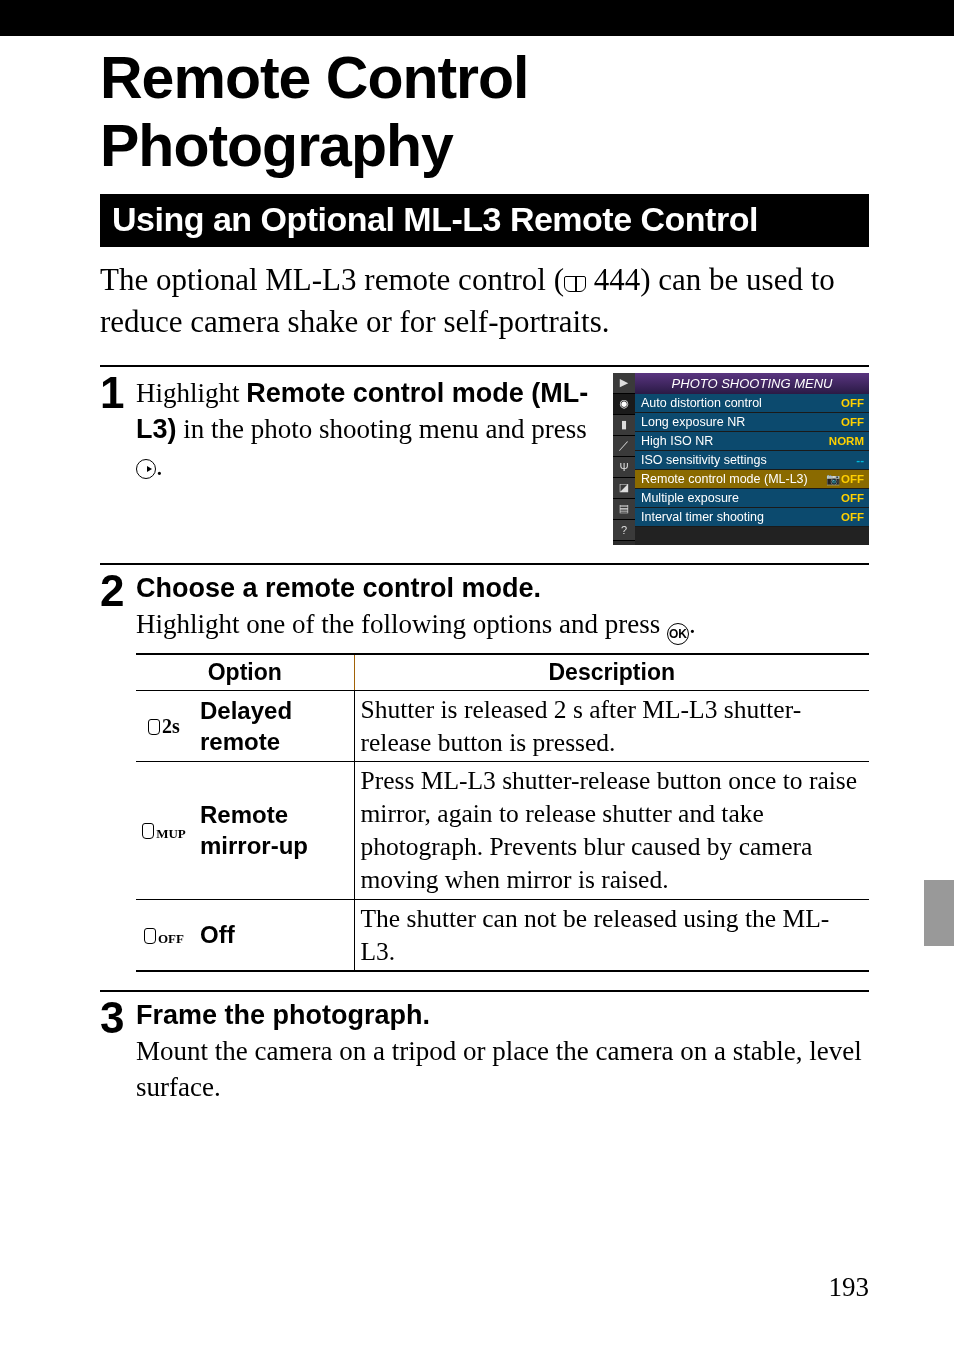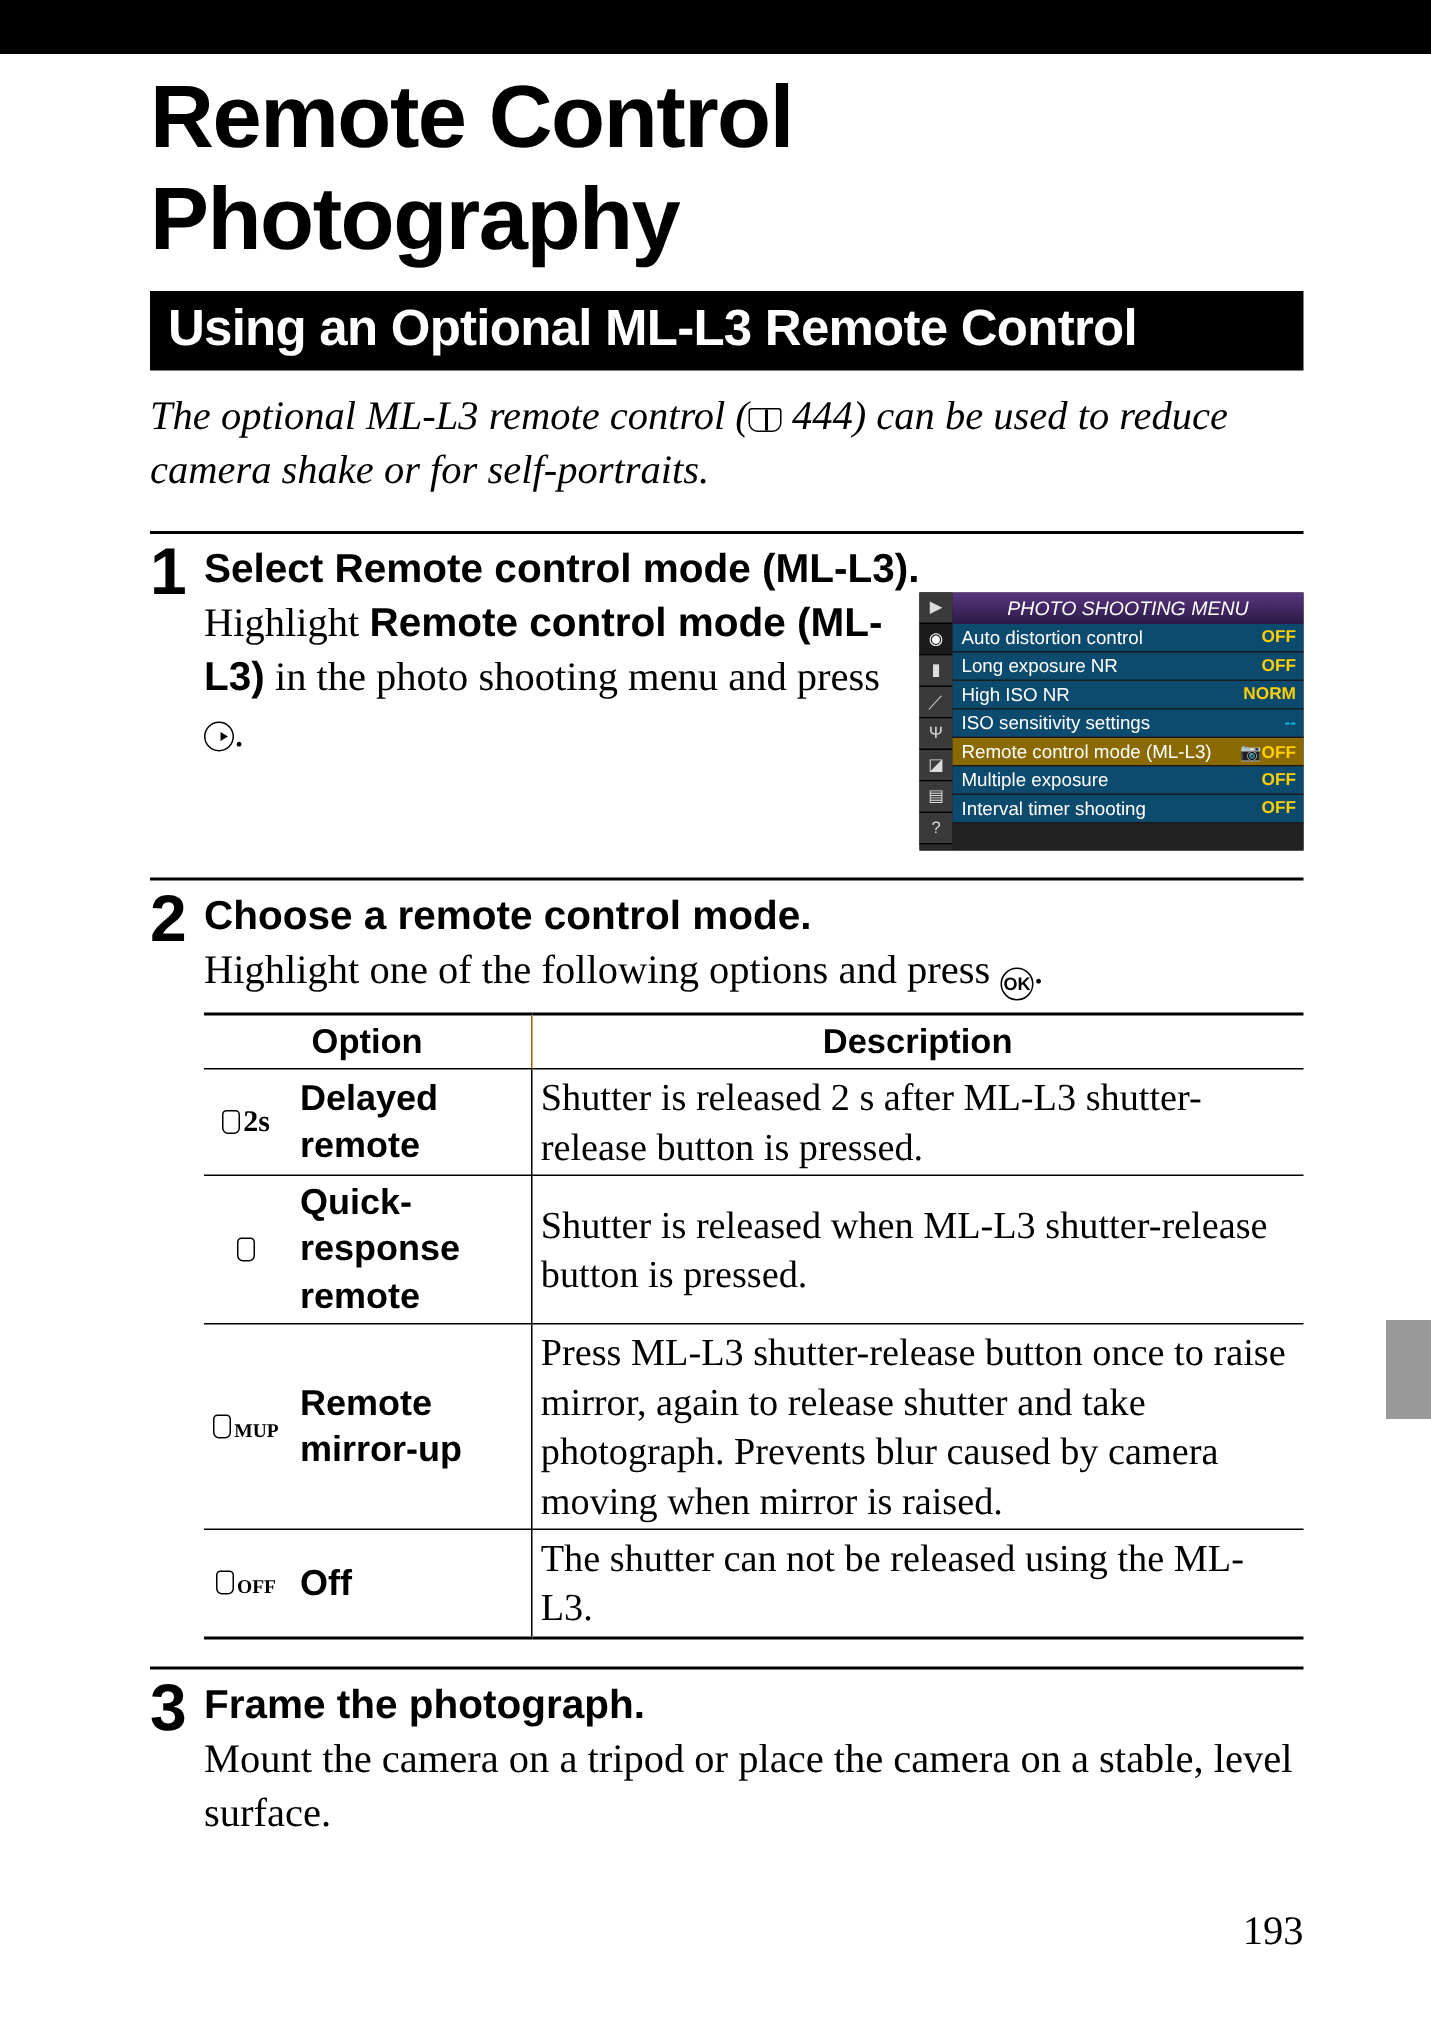--- a/index.html
+++ b/index.html
@@ -32,24 +32,23 @@
     background: #000;
     color: #fff;
     font-family: Arial, sans-serif;
     font-weight: 900;
     font-size: 34px;
     padding: 6px 24px 8px 12px;
     margin-bottom: 12px;
     letter-spacing: -0.5px;
   }
   .intro {
-    font-size: 27px;
+    font-size: 31px;
     line-height: 1.35;
     margin-bottom: 22px;
-    font-style: italic;
   }
   hr.sep {
     border: none;
     border-top: 2px solid #000;
     margin: 0 0 8px 0;
   }
   .step {
     margin-bottom: 18px;
   }
   .step-row {
@@ -254,21 +253,20 @@
   <p class="intro">
     <span>The optional ML-L3 remote control (</span><span class="book-icon"></span> <span>444) can be used to reduce camera shake or for self-portraits.</span>
   </p>
 
   <hr class="sep">
 
   <div class="step">
     <div class="step-row">
       <div class="step-num">1</div>
       <div class="step-body">
-        <div class="step-heading">Select Remote control mode (ML-L3).</div>
         <div class="step1-flex">
           <div class="step1-text step-text">
             <span>Highlight </span><b>Remote control mode (ML-L3)</b><span> in the photo shooting menu and press </span><span class="dpad-right"></span><span>.</span>
           </div>
           <div class="camera-screen">
             <div class="cs-tabs">
               <div class="cs-tab">▶</div>
               <div class="cs-tab active">◉</div>
               <div class="cs-tab">▮</div>
               <div class="cs-tab">／</div>
@@ -335,25 +333,20 @@
               <th>Description</th>
             </tr>
           </thead>
           <tbody id="opts-body">
               <tr>
                 <td class="opt-icon"><span class="remote-glyph"></span><span class="" style="margin-left: 2px;">2s</span></td>
                 <td class="opt-label">Delayed remote</td>
                 <td class="opt-desc">Shutter is released 2 s after ML-L3 shutter-release button is pressed.</td>
               </tr>
               <tr>
-                <td class="opt-icon"><span class="remote-glyph"></span></td>
-                <td class="opt-label">Quick-response remote</td>
-                <td class="opt-desc">Shutter is released when ML-L3 shutter-release button is pressed.</td>
-              </tr>
-              <tr>
                 <td class="opt-icon"><span class="remote-glyph"></span><span class="sub" style="margin-left: 2px;">MUP</span></td>
                 <td class="opt-label">Remote mirror-up</td>
                 <td class="opt-desc">Press ML-L3 shutter-release button once to raise mirror, again to release shutter and take photograph.  Prevents blur caused by camera moving when mirror is raised.</td>
               </tr>
               <tr>
                 <td class="opt-icon"><span class="remote-glyph"></span><span class="sub" style="margin-left: 2px;">OFF</span></td>
                 <td class="opt-label">Off</td>
                 <td class="opt-desc">The shutter can not be released using the ML-L3.</td>
               </tr>
             </tbody>

